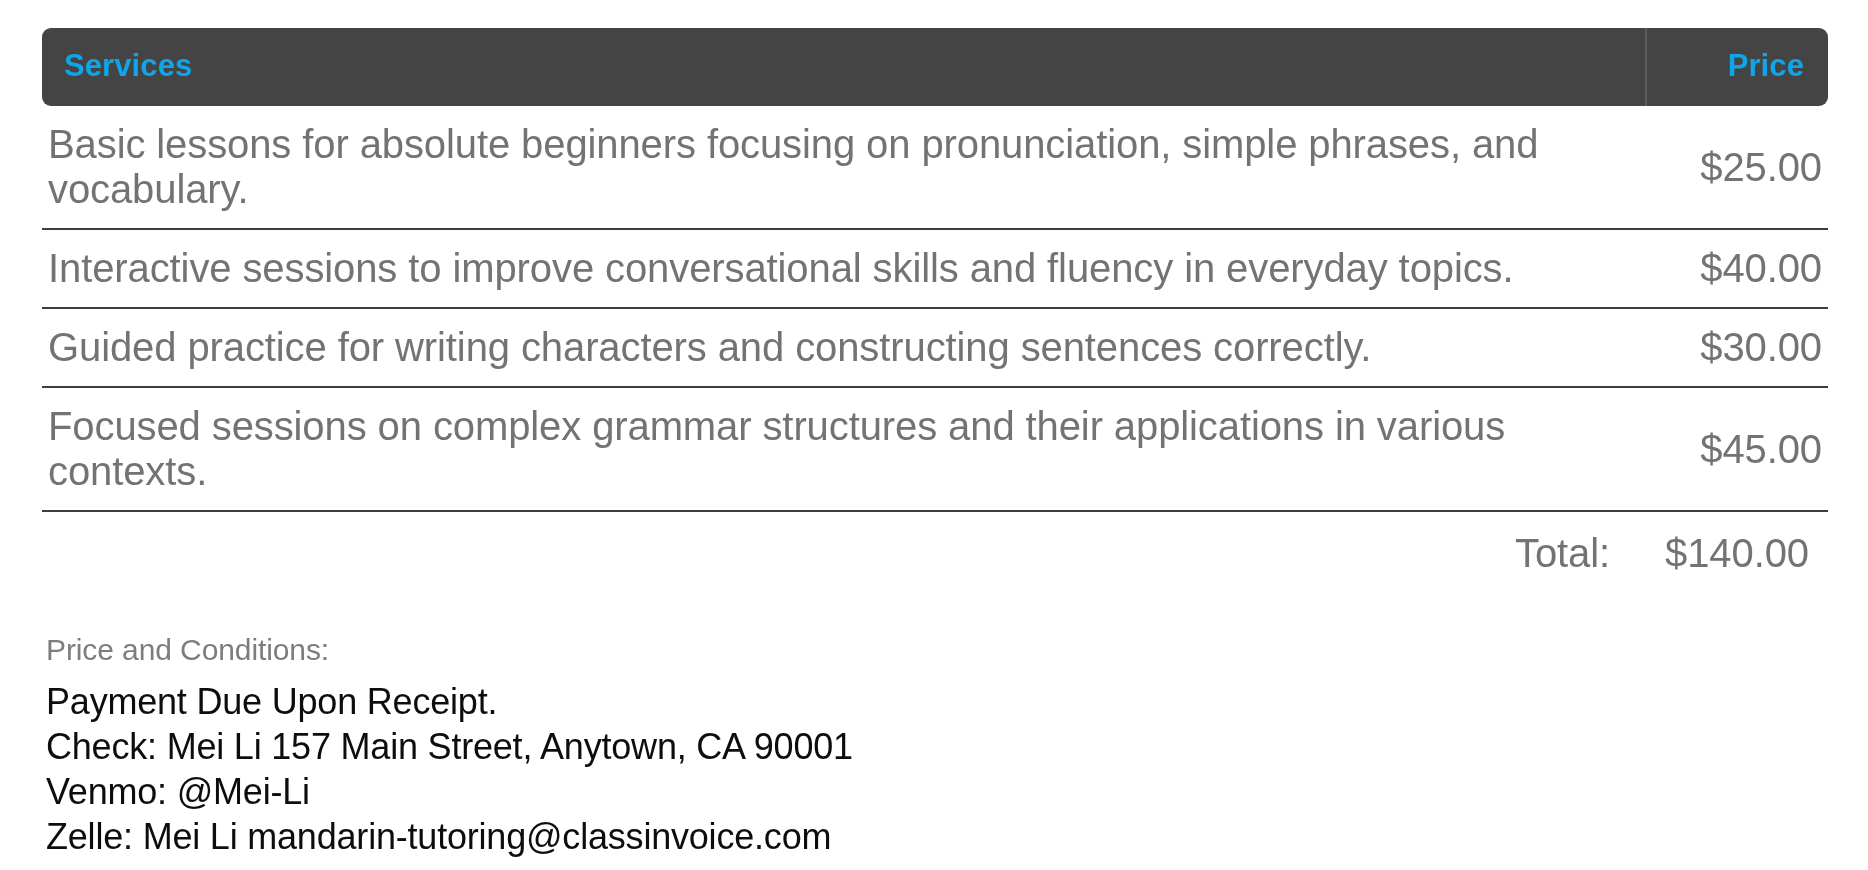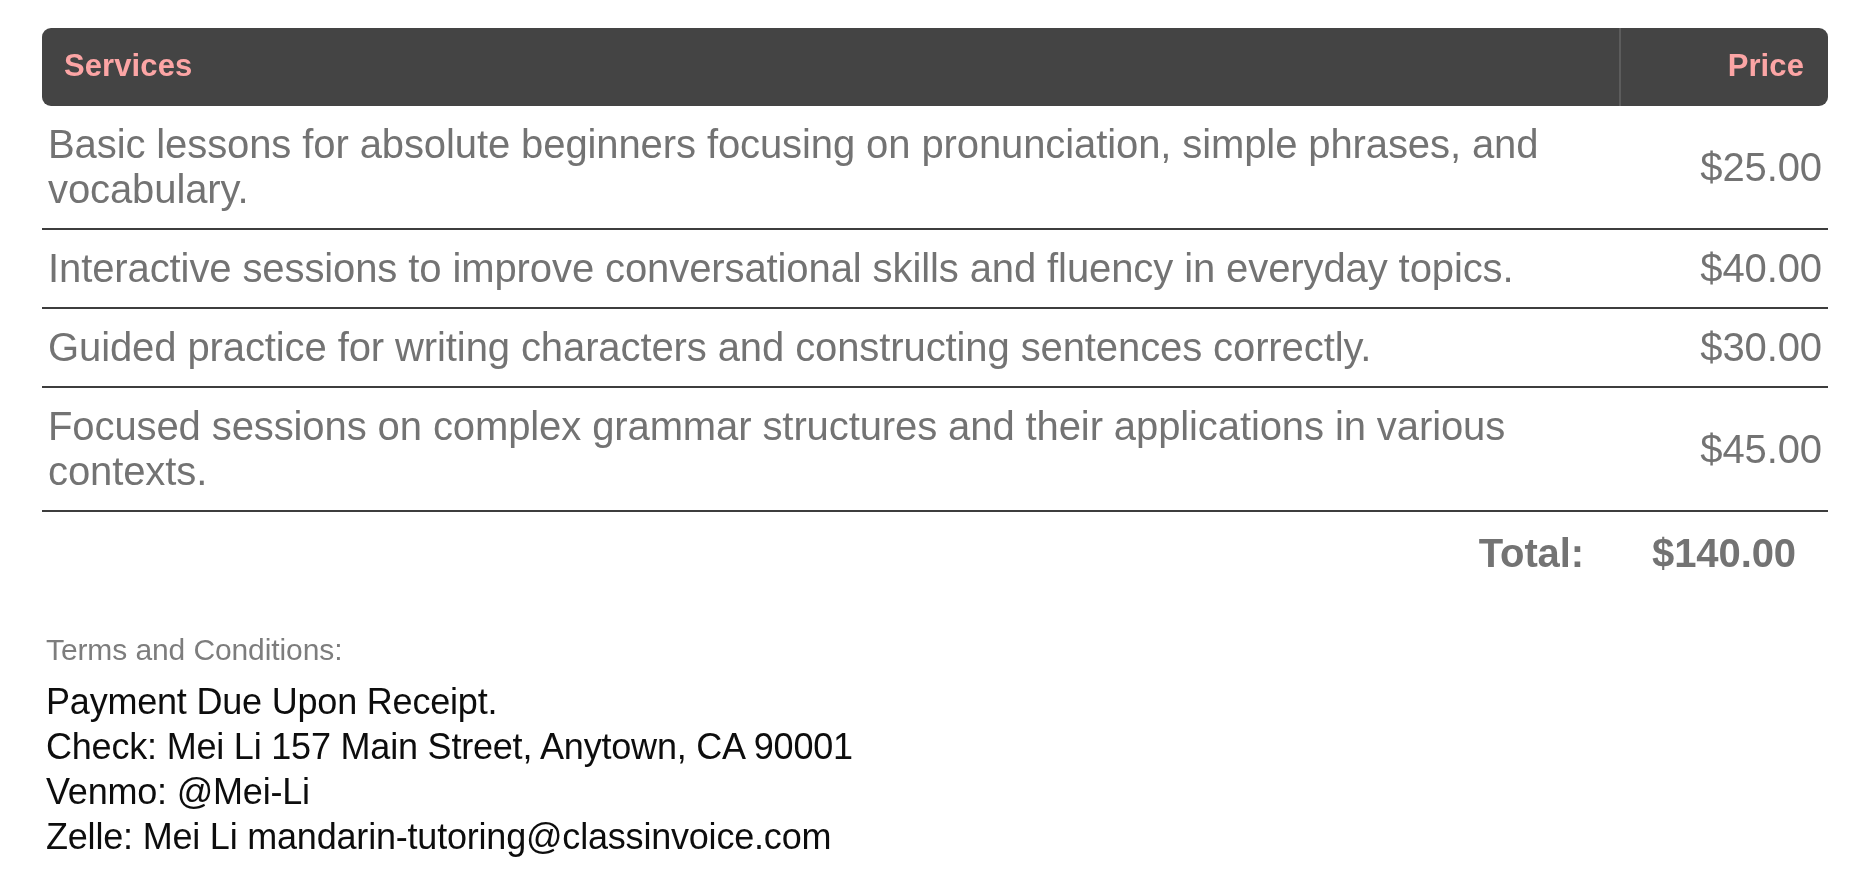--- a/index.html
+++ b/index.html
@@ -25,41 +25,41 @@
 
   
   .services-table {
     width: 1786px;
     border-collapse: collapse;
     table-layout: fixed;
   }
 
   .services-table thead th {
     background: #444444;
-    color: #fca5a5;
+    color: #0ea5e9;
     font-size: 31px;
     font-weight: bold;
     letter-spacing: 0.1px;
     padding: 18px 22px 20px 22px;
     text-align: left;
     vertical-align: middle;
     height: 78px;
   }
 
   .services-table thead th.col-services {
     border-top-left-radius: 9px;
     border-bottom-left-radius: 9px;
     border-right: 2px solid #5c5c5c;
   }
 
   .services-table thead th.col-price {
     border-top-right-radius: 9px;
     border-bottom-right-radius: 9px;
     text-align: right;
-    width: 208px;
+    width: 182px;
     padding-right: 24px;
   }
 
   .services-table tbody td {
     font-size: 40px;
     font-weight: 400;
     color: #737373;
     padding: 16px 4px 16px 6px;
     border-bottom: 2px solid #3d3d3d;
     vertical-align: middle;
@@ -68,21 +68,21 @@
   }
 
   .services-table tbody td.cell-price {
     text-align: right;
     padding-right: 6px;
     white-space: nowrap;
   }
 
   .services-table tbody tr.total-row td {
     border-bottom: none;
-    font-weight: bold;
+    font-weight: normal;
     padding-top: 18px;
     padding-bottom: 6px;
   }
 
   .services-table tbody tr.total-row td.cell-total-label {
     text-align: right;
     padding-right: 36px;
   }
 
   .services-table tbody tr.total-row td.cell-total-value {
@@ -144,20 +144,20 @@
         <td class="cell-price">$45.00</td>
       </tr>
       <tr class="total-row">
         <td class="cell-total-label">Total:</td>
         <td class="cell-total-value">$140.00</td>
       </tr>
     </tbody>
   </table>
 
   <div class="terms-block">
-    <div class="terms-heading">Terms and Conditions:</div>
+    <div class="terms-heading">Price and Conditions:</div>
     <div class="terms-line">Payment Due Upon Receipt.</div>
     <div class="terms-line">Check: Mei Li 157 Main Street, Anytown, CA 90001</div>
     <div class="terms-line">Venmo: @Mei-Li</div>
     <div class="terms-line">Zelle: Mei Li mandarin-tutoring@classinvoice.com</div>
   </div>
 
 </div>
 
 </body></html>

